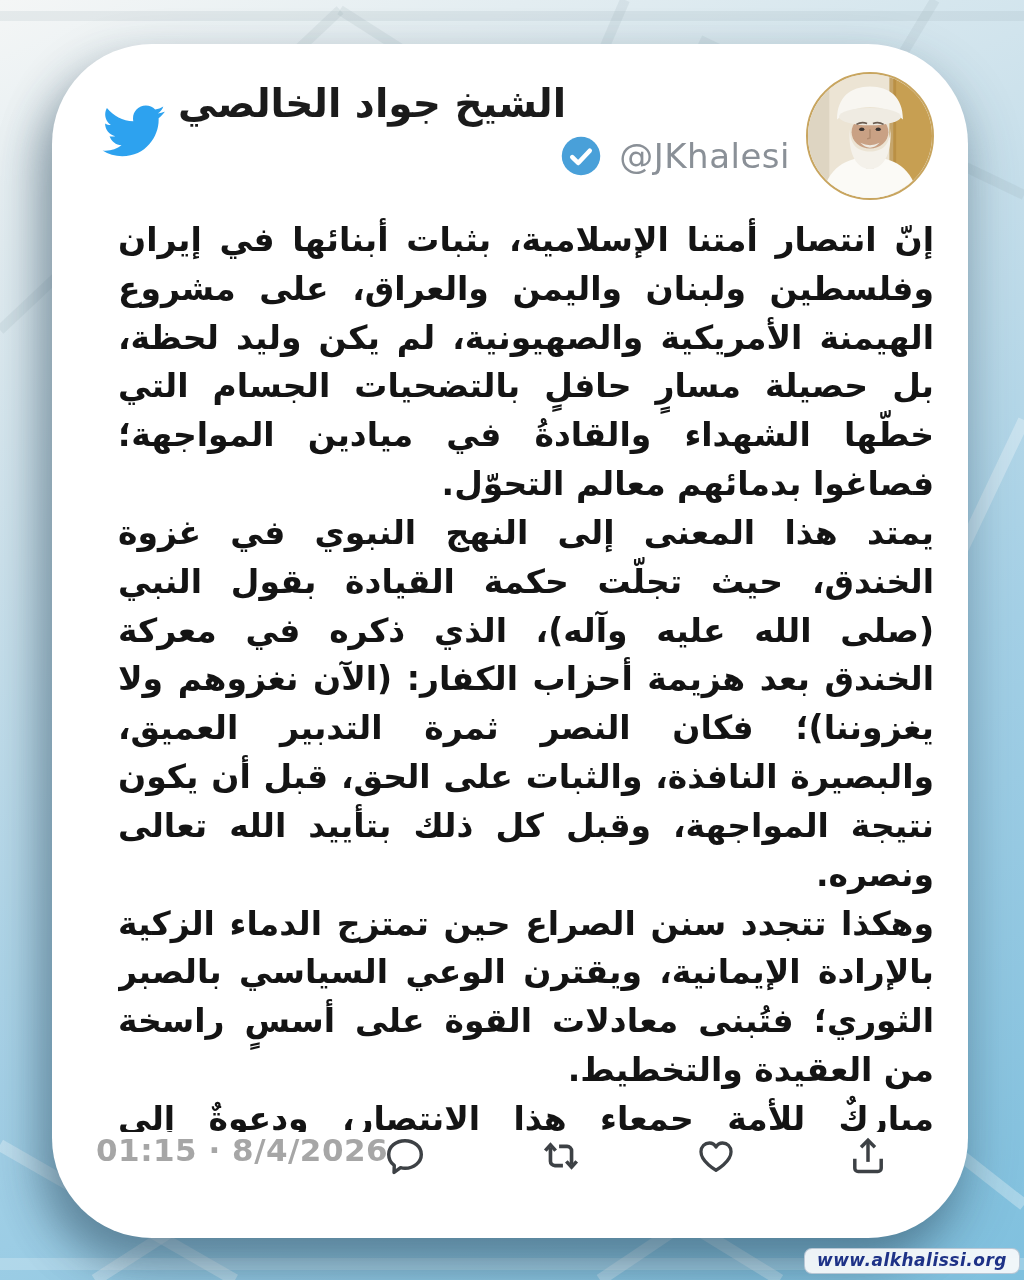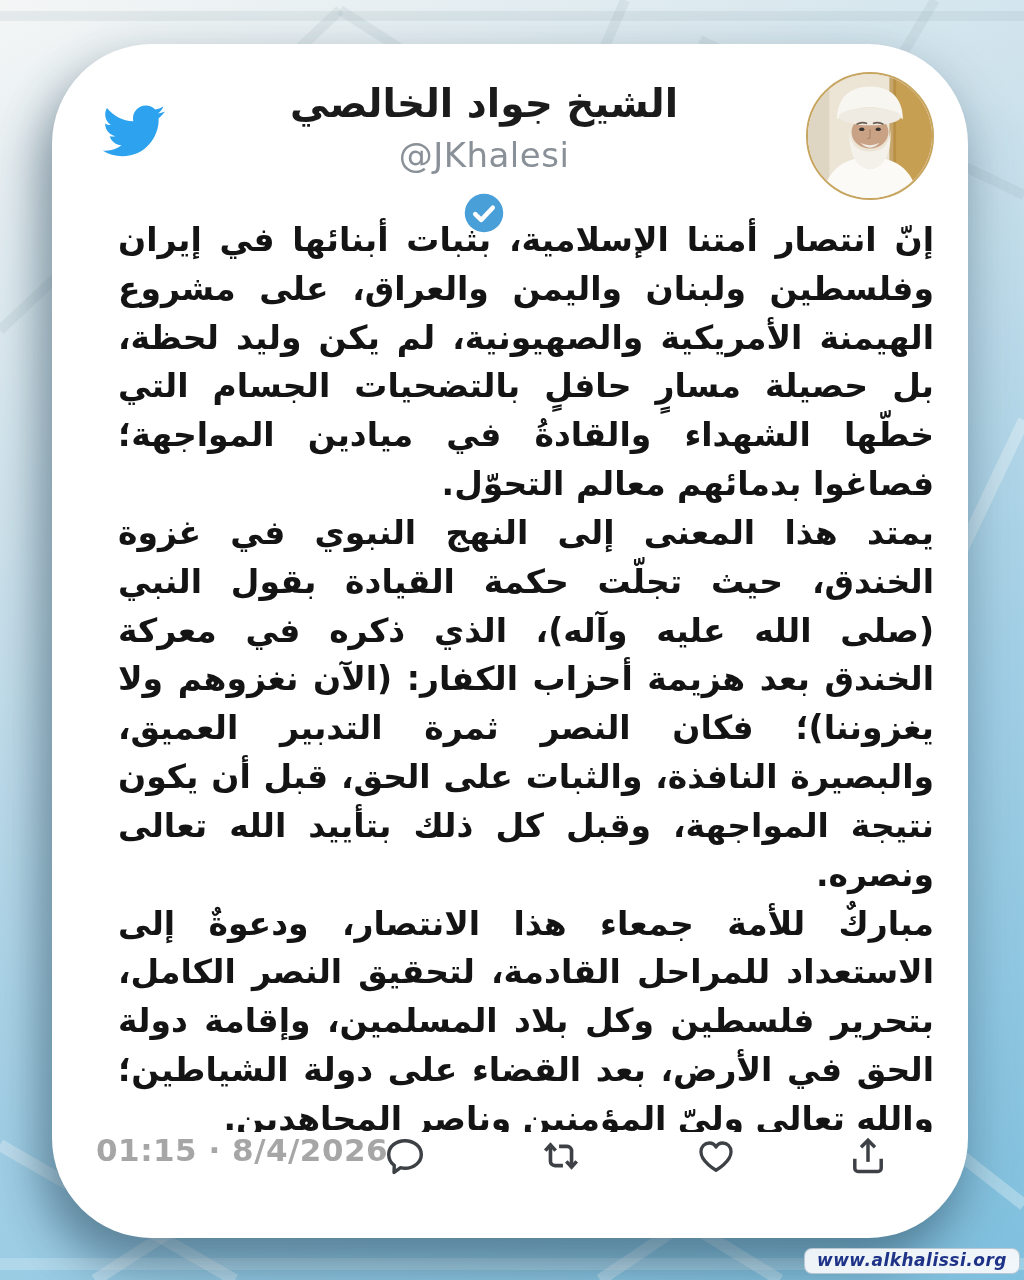--- a/index.html
+++ b/index.html
@@ -24,23 +24,23 @@
   }
 
   
   .card-header { direction:rtl; display:flex; align-items:flex-start; height:142px; flex:none; }
   .avatar-wrap {
     flex:none; width:128px; height:128px; border-radius:50%;
     overflow:hidden; border:2px solid #c8a55f; margin-top:2px;
     background:#ece4d4;
   }
   .avatar-wrap svg { display:block; width:100%; height:100%; }
-  .author-block { flex:1; padding:12px 16px 0 0; text-align:center; min-width:0; }
+  .author-block { flex:1; padding:12px 16px 0 0; text-align:left; min-width:0; }
   .author-name { font-size:39px; font-weight:bold; color:#1b1b1b; line-height:1.15; letter-spacing:-0.5px; }
-  .handle-row { display:flex; align-items:center; justify-content:flex-start; gap:17px; margin-top:8px; direction:rtl;flex-direction:column; }
+  .handle-row { display:flex; align-items:center; justify-content:flex-start; gap:17px; margin-top:8px; direction:rtl; }
   .handle { direction:ltr; unicode-bidi:embed; font-size:34px; color:#8a9097; letter-spacing:0.5px; }
   .badge { width:42px; height:42px; flex:none; }
   .bird { flex:none; width:78px; height:66px; margin:28px 6px 0 8px; align-self:flex-start; }
 
   
   .tweet-body {
     flex:1; direction:rtl; text-align:justify;
     font-size:33px; font-weight:bold; color:#141414;
     line-height:1.48; padding-top:4px; overflow:hidden;margin-left:32px;
   }
@@ -124,20 +124,21 @@
     </div>
 
     <svg class="bird" viewBox="0 0 24 24">
       <path fill="#2da2ef" d="M23.643 4.937c-.835.37-1.732.62-2.675.733.962-.576 1.7-1.49 2.048-2.578-.9.534-1.897.922-2.958 1.13-.85-.904-2.06-1.47-3.4-1.47-2.572 0-4.658 2.086-4.658 4.66 0 .364.042.718.12 1.06-3.873-.195-7.304-2.05-9.602-4.868-.4.69-.63 1.49-.63 2.342 0 1.616.823 3.043 2.072 3.878-.764-.025-1.482-.234-2.11-.583v.06c0 2.257 1.605 4.14 3.737 4.568-.392.106-.803.162-1.227.162-.3 0-.593-.028-.877-.082.593 1.85 2.313 3.198 4.352 3.234-1.595 1.25-3.604 1.995-5.786 1.995-.376 0-.747-.022-1.112-.065 2.062 1.323 4.51 2.093 7.14 2.093 8.57 0 13.255-7.098 13.255-13.254 0-.2-.005-.402-.014-.602.91-.658 1.7-1.477 2.323-2.41z"></path>
     </svg>
   </div>
 
   <div class="tweet-body">
     <p>إنّ انتصار أمتنا الإسلامية، بثبات أبنائها في إيران وفلسطين ولبنان واليمن والعراق، على مشروع الهيمنة الأمريكية والصهيونية، لم يكن وليد لحظة، بل حصيلة مسارٍ حافلٍ بالتضحيات الجسام التي خطّها الشهداء والقادةُ في ميادين المواجهة؛ فصاغوا بدمائهم معالم التحوّل.</p>
     <p>يمتد هذا المعنى إلى النهج النبوي في غزوة الخندق، حيث تجلّت حكمة القيادة بقول النبي (صلى الله عليه وآله)، الذي ذكره في معركة الخندق بعد هزيمة أحزاب الكفار: (الآن نغزوهم ولا يغزوننا)؛ فكان النصر ثمرة التدبير العميق، والبصيرة النافذة، والثبات على الحق، قبل أن يكون نتيجة المواجهة، وقبل كل ذلك بتأييد الله تعالى ونصره.</p>
+    <p>وهكذا تتجدد سنن الصراع حين تمتزج الدماء الزكية بالإرادة الإيمانية، ويقترن الوعي السياسي بالصبر الثوري؛ فتُبنى معادلات القوة على أسسٍ راسخة من العقيدة والتخطيط.</p>
     <p>مباركٌ للأمة جمعاء هذا الانتصار، ودعوةٌ إلى الاستعداد للمراحل القادمة، لتحقيق النصر الكامل، بتحرير فلسطين وكل بلاد المسلمين، وإقامة دولة الحق في الأرض، بعد القضاء على دولة الشياطين؛ والله تعالى وليّ المؤمنين وناصر المجاهدين.</p>
   </div>
 
   <div class="card-footer">
     <div class="timestamp">
       <span>01:15</span>
       <span>·</span>
       <span>8/4/2026</span>
     </div>
     <div class="actions">

